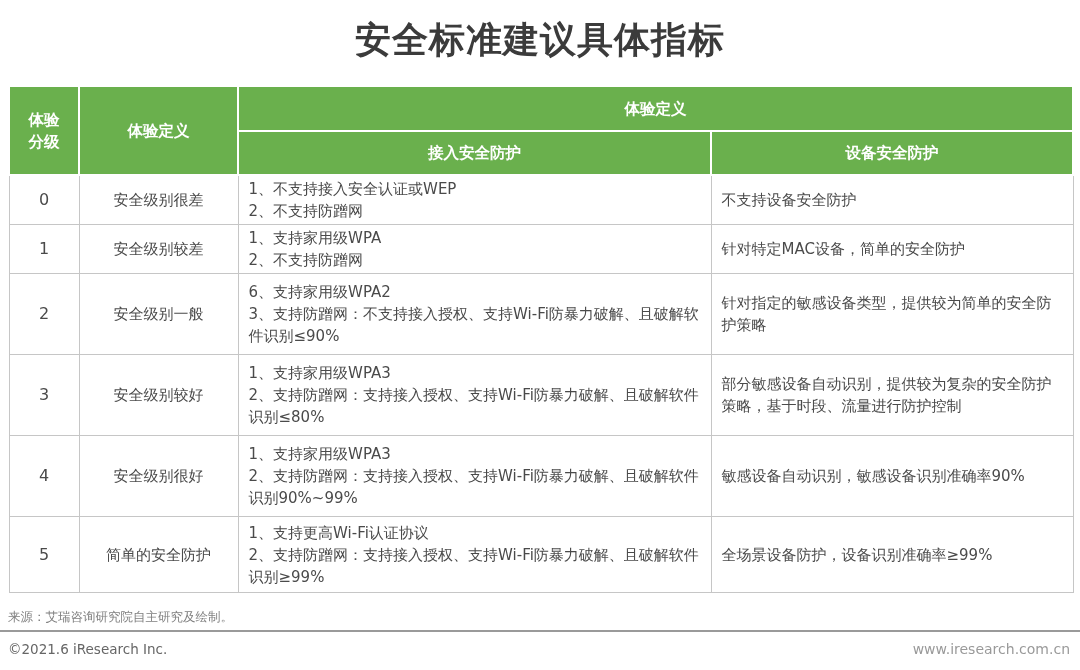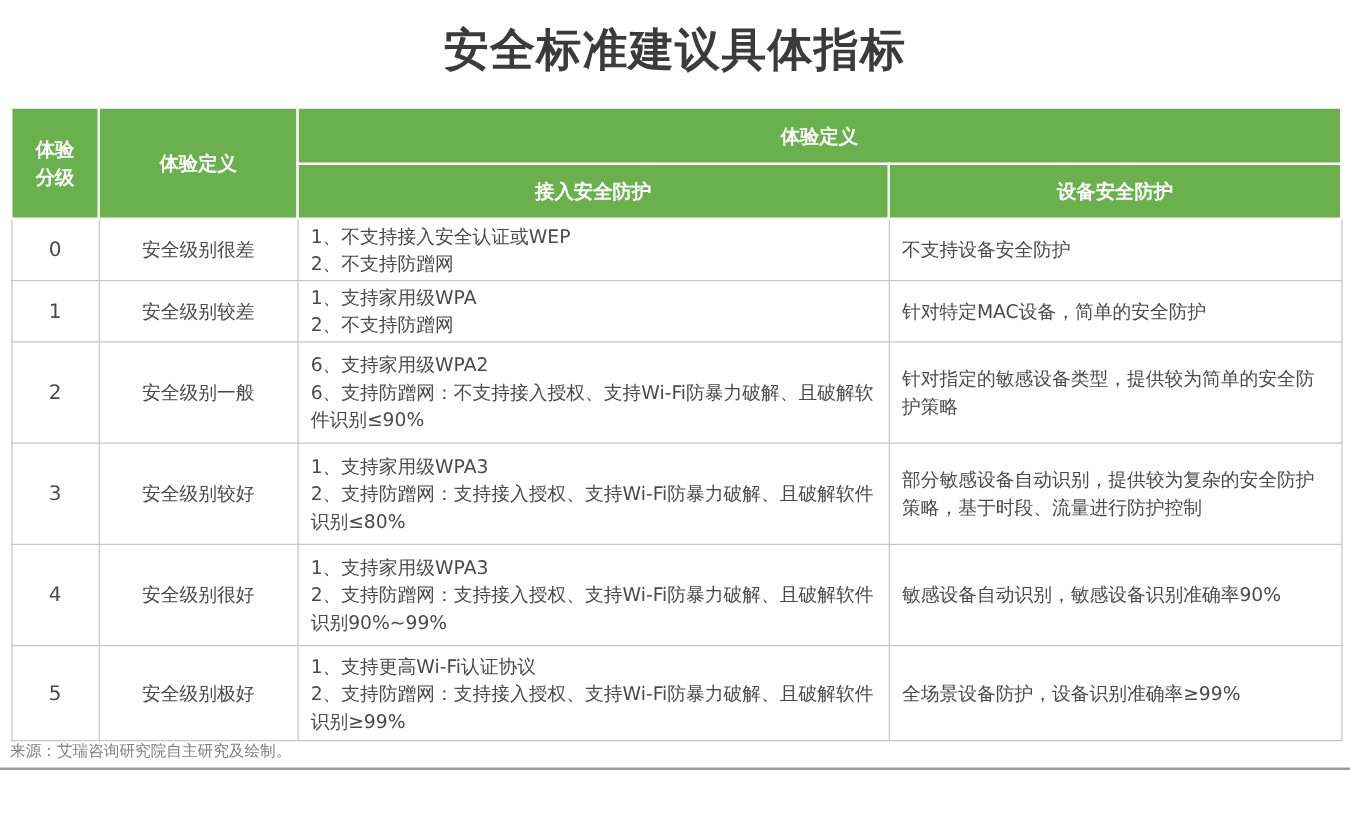--- a/index.html
+++ b/index.html
@@ -26,21 +26,21 @@
   table.spec td {
     border:1px solid #c6c6c6; padding:2px 10px; vertical-align:middle;
   }
   td.c-level { text-align:center; font-size:16px; }
   td.c-desc  { text-align:center; }
   td.c-access, td.c-device { text-align:left; padding-left:13px; padding-right:8px; }
   tr.hr1 { height:45px; } tr.hr2 { height:44px; }
   tr.r0 { height:48px; } tr.r1 { height:49px; }
   tr.r2 { height:81px; } tr.r3 { height:81px; }
   tr.r4 { height:81px; } tr.r5 { height:76px; }
-  .footer { margin-top:0; }
+  .footer { margin-top:16px; }
   .source-line {
     margin-left:8px; font-size:12.5px; color:#7f7f7f;
   }
   .divider {
     border:none; border-top:2px solid #9a9a9a; margin:4px 0 0 0; width:1080px;
   }
   .bottom-row {
     display:flex; justify-content:space-between; align-items:center;
     padding:9px 10px 0 8px;
   }
@@ -88,21 +88,21 @@
         <div>1、支持家用级WPA</div>
         <div>2、不支持防蹭网</div>
       </td>
       <td class="c-device">针对特定MAC设备，简单的安全防护</td>
     </tr>
     <tr class="r2">
       <td class="c-level">2</td>
       <td class="c-desc">安全级别一般</td>
       <td class="c-access">
         <div>6、支持家用级WPA2</div>
-        <div>6、支持防蹭网：不支持接入授权、支持Wi-Fi防暴力破解、且破解软件识别≤90%</div>
+        <div>3、支持防蹭网：不支持接入授权、支持Wi-Fi防暴力破解、且破解软件识别≤90%</div>
       </td>
       <td class="c-device">针对指定的敏感设备类型，提供较为简单的安全防护策略</td>
     </tr>
     <tr class="r3">
       <td class="c-level">3</td>
       <td class="c-desc">安全级别较好</td>
       <td class="c-access">
         <div>1、支持家用级WPA3</div>
         <div>2、支持防蹭网：支持接入授权、支持Wi-Fi防暴力破解、且破解软件识别≤80%</div>
       </td>
@@ -112,26 +112,30 @@
       <td class="c-level">4</td>
       <td class="c-desc">安全级别很好</td>
       <td class="c-access">
         <div>1、支持家用级WPA3</div>
         <div>2、支持防蹭网：支持接入授权、支持Wi-Fi防暴力破解、且破解软件识别90%~99%</div>
       </td>
       <td class="c-device">敏感设备自动识别，敏感设备识别准确率90%</td>
     </tr>
     <tr class="r5">
       <td class="c-level">5</td>
-      <td class="c-desc">安全级别极好</td>
+      <td class="c-desc">简单的安全防护</td>
       <td class="c-access">
         <div>1、支持更高Wi-Fi认证协议</div>
         <div>2、支持防蹭网：支持接入授权、支持Wi-Fi防暴力破解、且破解软件识别≥99%</div>
       </td>
       <td class="c-device">全场景设备防护，设备识别准确率≥99%</td>
     </tr>
   </tbody>
 </table>
 
 <div class="footer">
   <div class="source-line">来源：艾瑞咨询研究院自主研究及绘制。</div>
   <hr class="divider">
+  <div class="bottom-row">
+    <span class="copyright">©2021.6 iResearch Inc.</span>
+    <span class="website">www.iresearch.com.cn</span>
+  </div>
 </div>
 
 </body></html>

